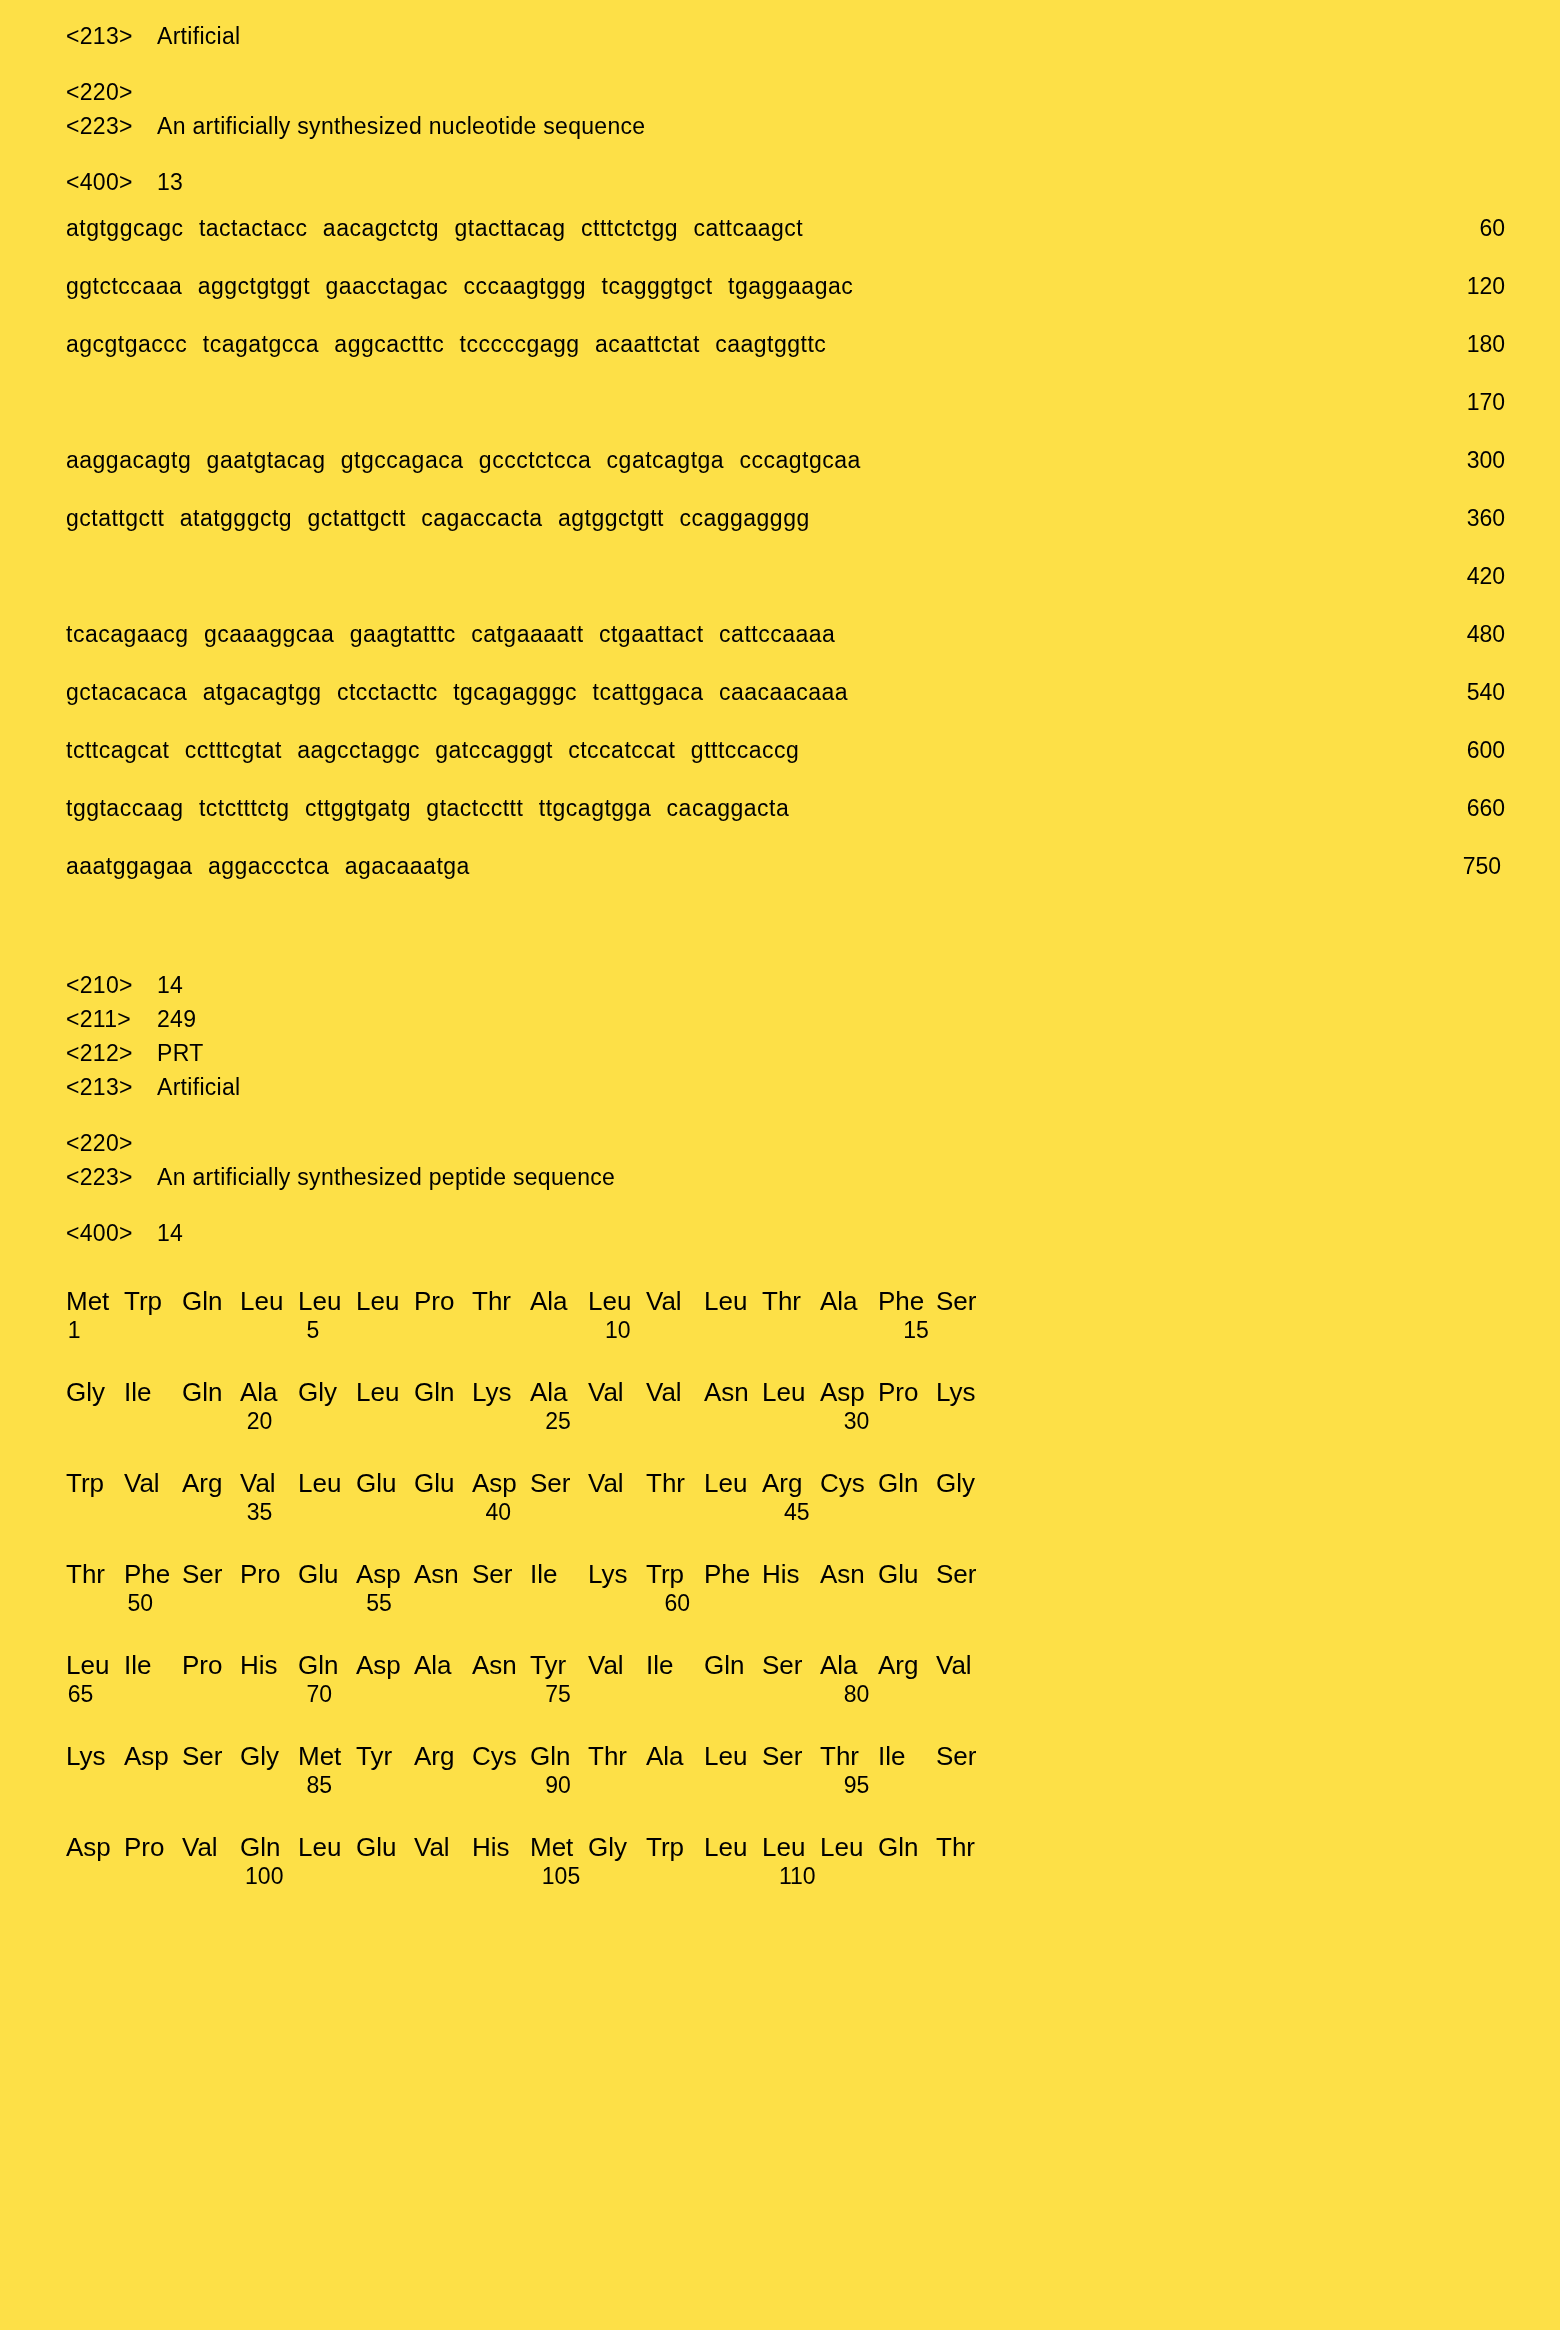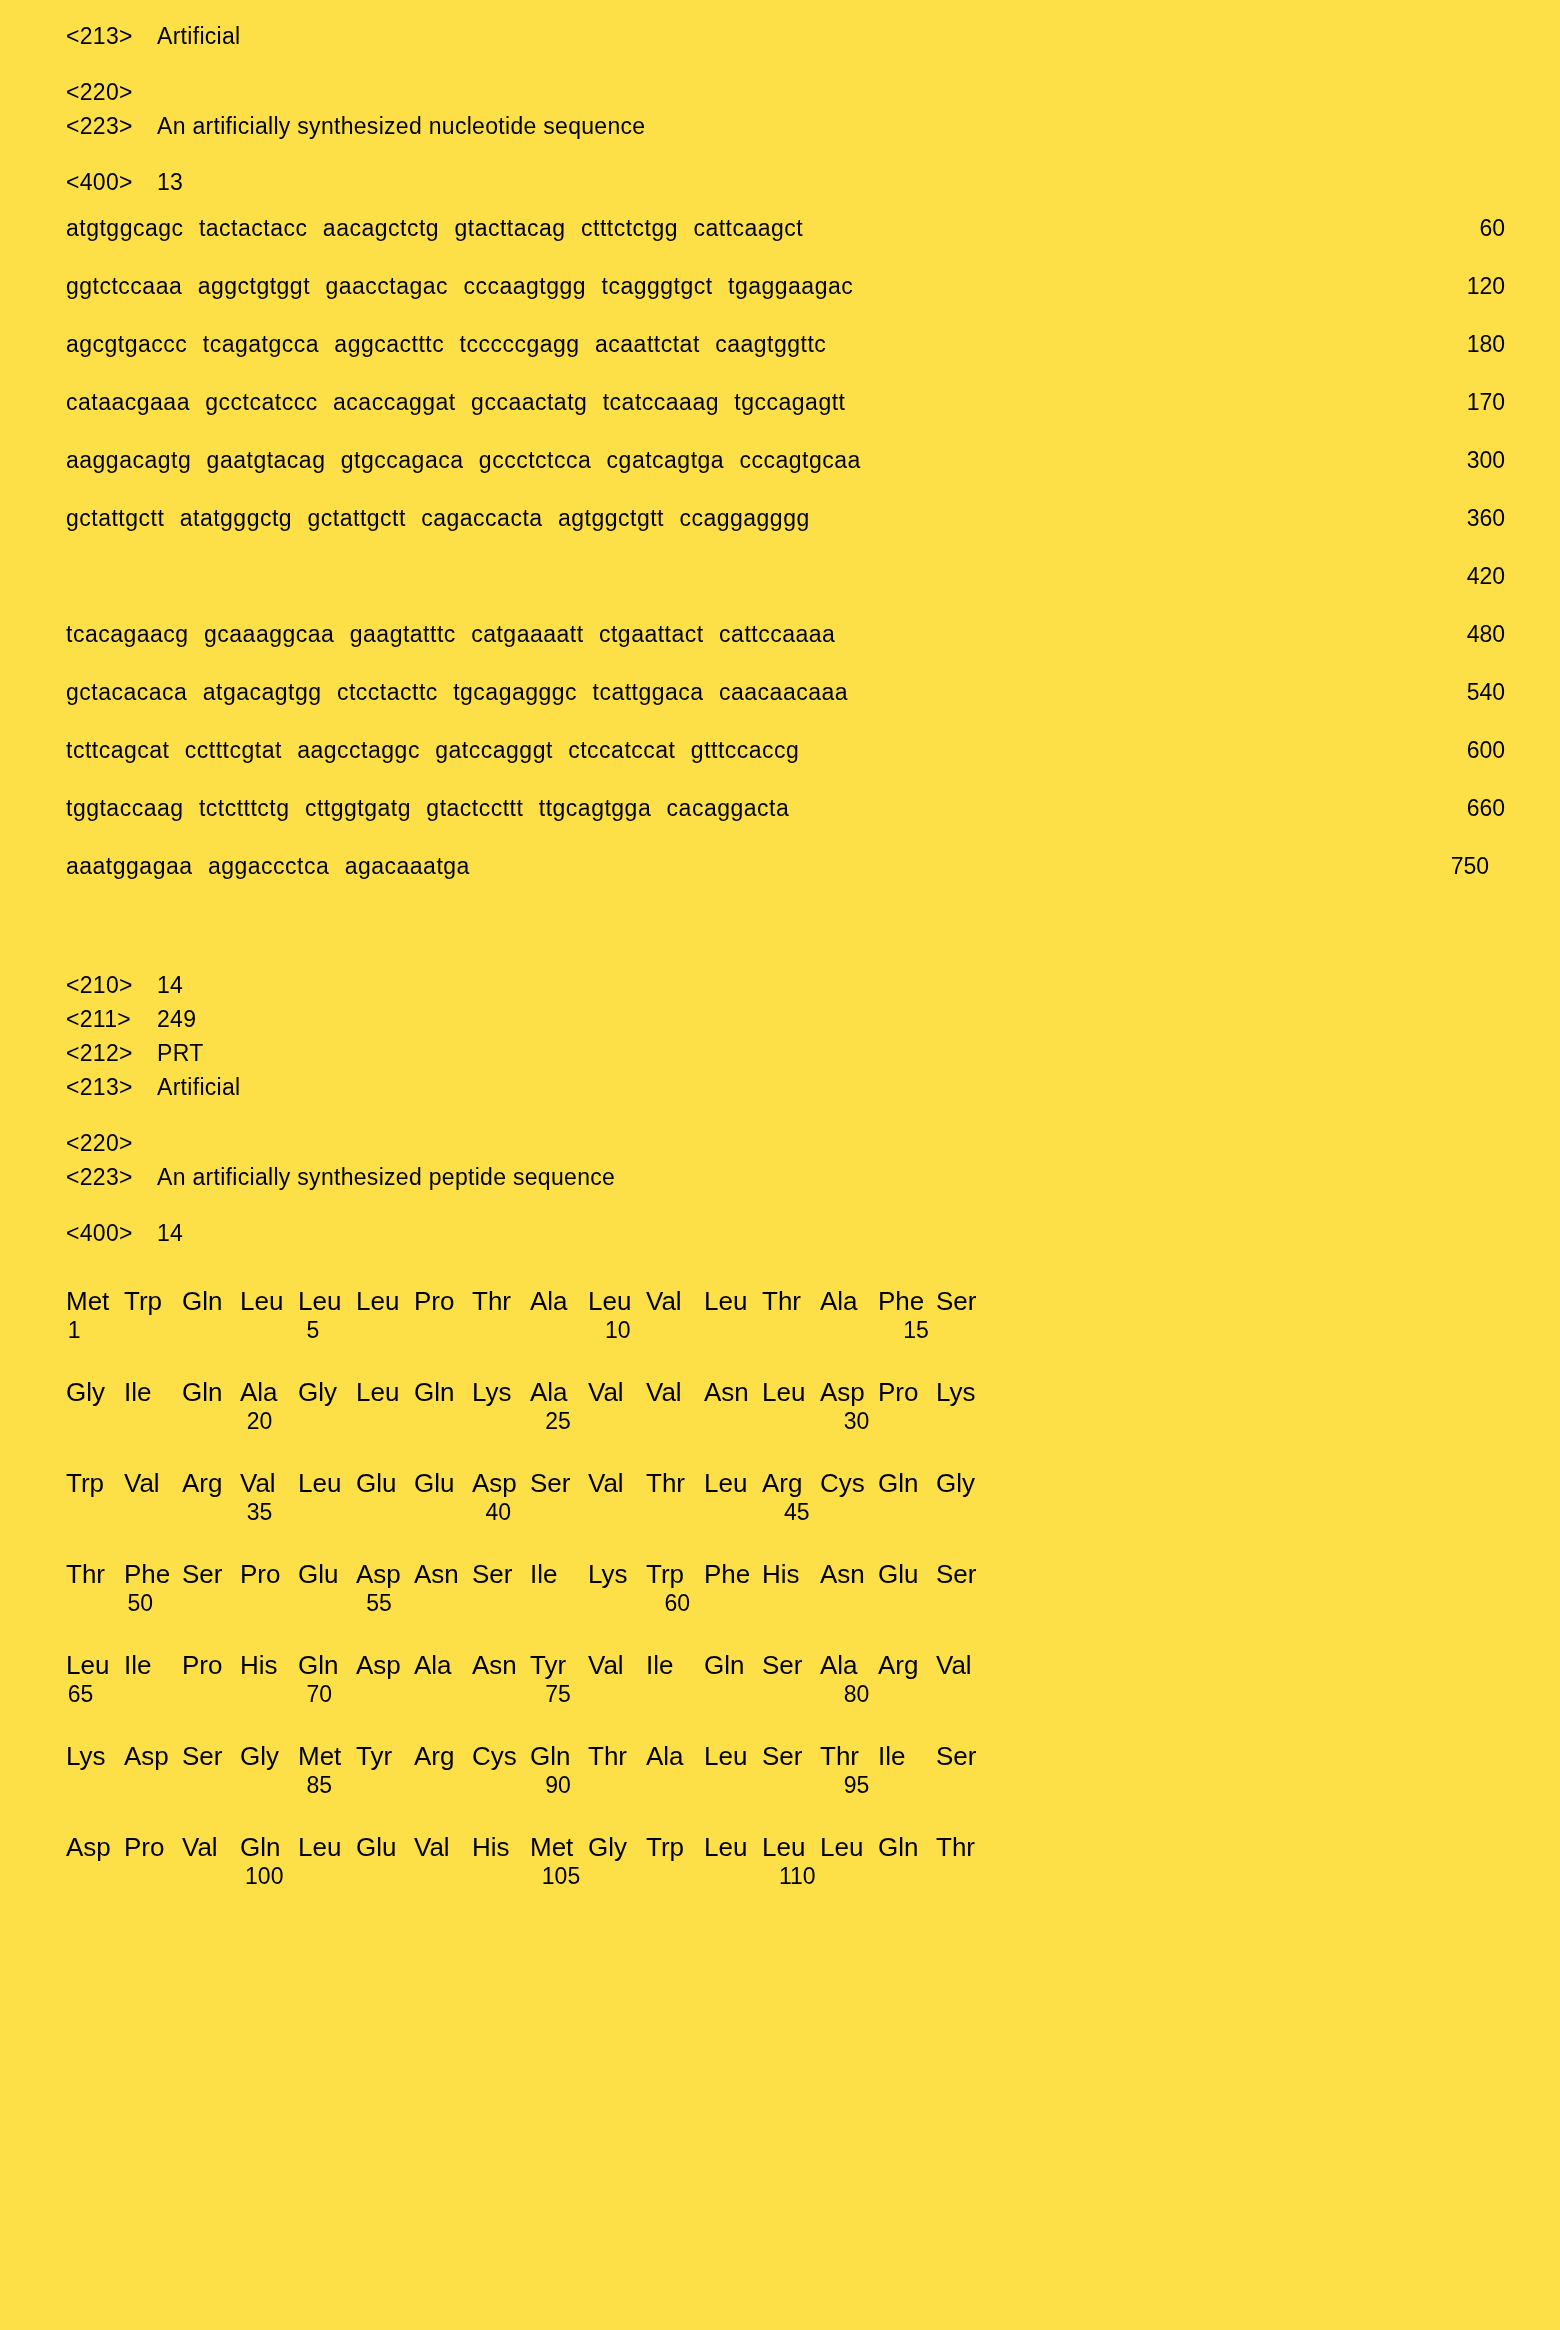--- a/index.html
+++ b/index.html
@@ -62,21 +62,21 @@
   }
   .nt-num {
     position: absolute;
     right: 0px;
     top: 0;
     width: 76px;
     text-align: right;
     font-size: 23px;
     line-height: 58px;
   }
-  .nt-row.last .nt-num { right: 16px; }
+  .nt-row.last .nt-num { right: 4px; }
 
   
   .aa-block {
     height: 91px;
     position: relative;
   }
   .aa-line {
     position: absolute;
     left: 0;
     top: 0;
@@ -117,21 +117,21 @@
       <div class="hdr-line"><span class="hdr-tag">&lt;220&gt;</span></div>
       <div class="hdr-line"><span class="hdr-tag">&lt;223&gt;</span><span class="hdr-val">An artificially synthesized nucleotide sequence</span></div>
       <div class="gap-sm"></div>
       <div class="hdr-line"><span class="hdr-tag">&lt;400&gt;</span><span class="hdr-val">13</span></div>
     </div>
 
     <div id="nt-rows">
         <div class="nt-row"><span class="nt-seq">atgtggcagc tactactacc aacagctctg gtacttacag ctttctctgg cattcaagct</span><span class="nt-num">60</span></div>
         <div class="nt-row"><span class="nt-seq">ggtctccaaa aggctgtggt gaacctagac cccaagtggg tcagggtgct tgaggaagac</span><span class="nt-num">120</span></div>
         <div class="nt-row"><span class="nt-seq">agcgtgaccc tcagatgcca aggcactttc tcccccgagg acaattctat caagtggttc</span><span class="nt-num">180</span></div>
-        <div class="nt-row"><span class="nt-seq">cataacgaaa gcctcatccc acaccaggat gccaactatg tcatccaaag tgccagagtt</span><span class="nt-num">170</span></div>
+        <div class="nt-row"><span class="nt-num">170</span></div>
         <div class="nt-row"><span class="nt-seq">aaggacagtg gaatgtacag gtgccagaca gccctctcca cgatcagtga cccagtgcaa</span><span class="nt-num">300</span></div>
         <div class="nt-row"><span class="nt-seq">gctattgctt atatgggctg gctattgctt cagaccacta agtggctgtt ccaggagggg</span><span class="nt-num">360</span></div>
         <div class="nt-row"><span class="nt-num">420</span></div>
         <div class="nt-row"><span class="nt-seq">tcacagaacg gcaaaggcaa gaagtatttc catgaaaatt ctgaattact cattccaaaa</span><span class="nt-num">480</span></div>
         <div class="nt-row"><span class="nt-seq">gctacacaca atgacagtgg ctcctacttc tgcagagggc tcattggaca caacaacaaa</span><span class="nt-num">540</span></div>
         <div class="nt-row"><span class="nt-seq">tcttcagcat cctttcgtat aagcctaggc gatccagggt ctccatccat gtttccaccg</span><span class="nt-num">600</span></div>
         <div class="nt-row"><span class="nt-seq">tggtaccaag tctctttctg cttggtgatg gtactccttt ttgcagtgga cacaggacta</span><span class="nt-num">660</span></div>
         <div class="nt-row last"><span class="nt-seq">aaatggagaa aggaccctca agacaaatga</span><span class="nt-num">750</span></div>
       </div>
 

